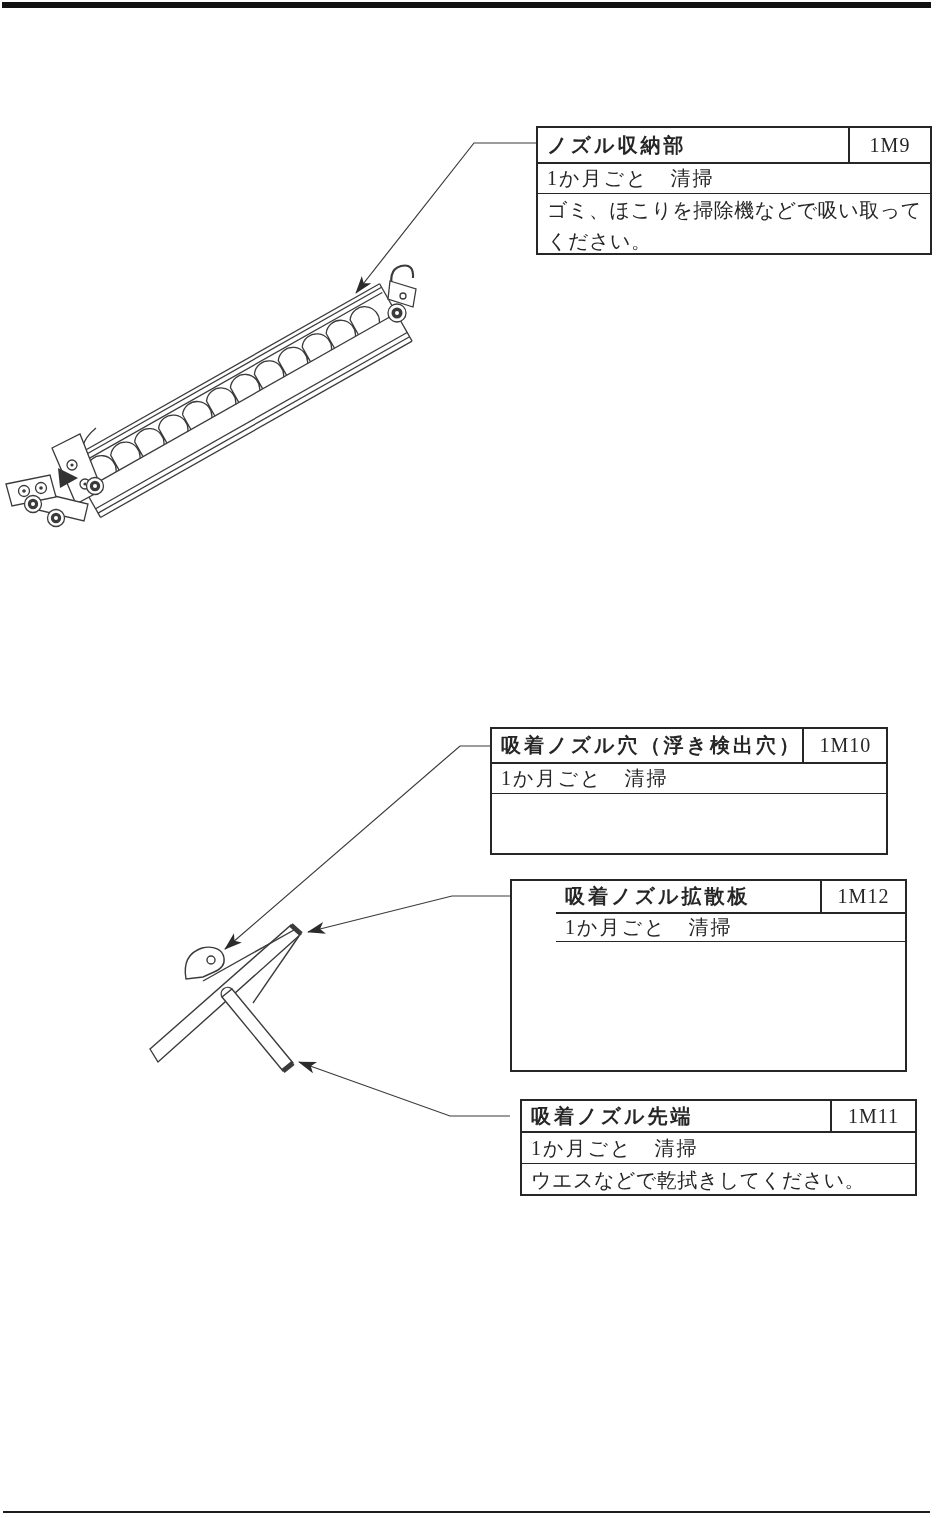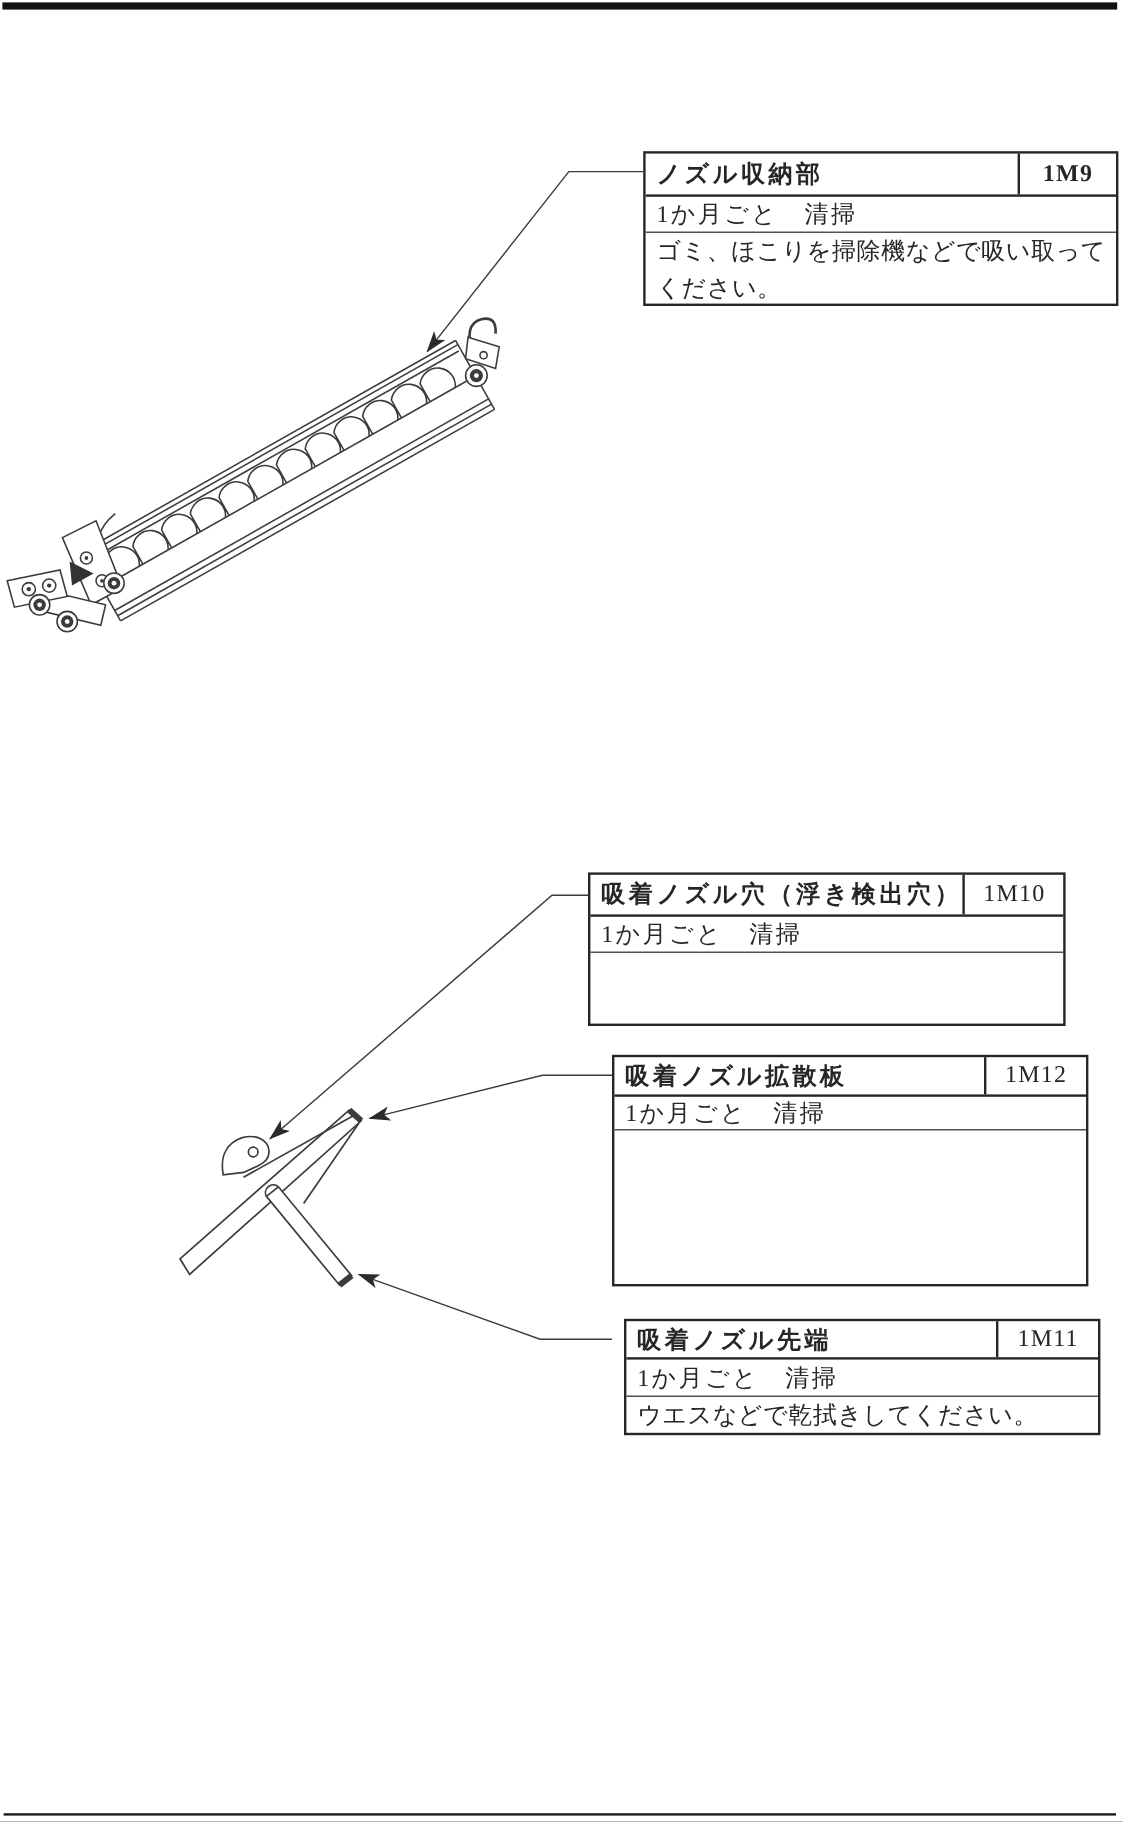--- a/index.html
+++ b/index.html
@@ -17,25 +17,25 @@
       display:flex;flex-direction:column;font-size:20px;}
   .hd{display:flex;align-items:center;border-bottom:2px solid #262626;height:33px;flex:none;}
   .ttl{flex:1;padding-left:9px;font-weight:bold;letter-spacing:3px;
        font-family:"Liberation Sans","DejaVu Sans",sans-serif;white-space:nowrap;}
   .code{width:83px;flex:none;align-self:stretch;display:flex;align-items:center;justify-content:center;
         border-left:2px solid #262626;letter-spacing:1px;}
   .sc{border-bottom:1.5px solid #262626;height:29px;flex:none;display:flex;align-items:center;
       padding-left:9px;letter-spacing:2px;}
   .bd{flex:1;padding:1px 2px 0 9px;line-height:31px;letter-spacing:0.5px;}
   .t1{left:536px;top:126px;width:396px;height:129px;}
-  .t1 .code{width:80px;font-weight:bold;}
+  .t1 .code{width:80px;}
   .t1 .hd{height:34px;}
   .t2{left:490px;top:727px;width:398px;height:128px;}
   .t2 .hd{height:33px;}
-  .t3{left:510px;top:879px;width:397px;height:193px;}
+  .t3{left:510px;top:879px;width:397px;height:193px;padding-left:44px;}
   .t3 .hd{height:31px;}
   .t3 .sc{height:27px;}
   .t3 .bd{line-height:32.5px;}
   .t4{left:520px;top:1099px;width:397px;height:97px;}
   .t4 .hd{height:30px;}
   .t4 .sc{height:30px;}
   .note-line{padding-left:60px;text-indent:-60px;}
   .note-label{font-weight:bold;font-family:"Liberation Sans","DejaVu Sans",sans-serif;}
 </style>
 </head>

